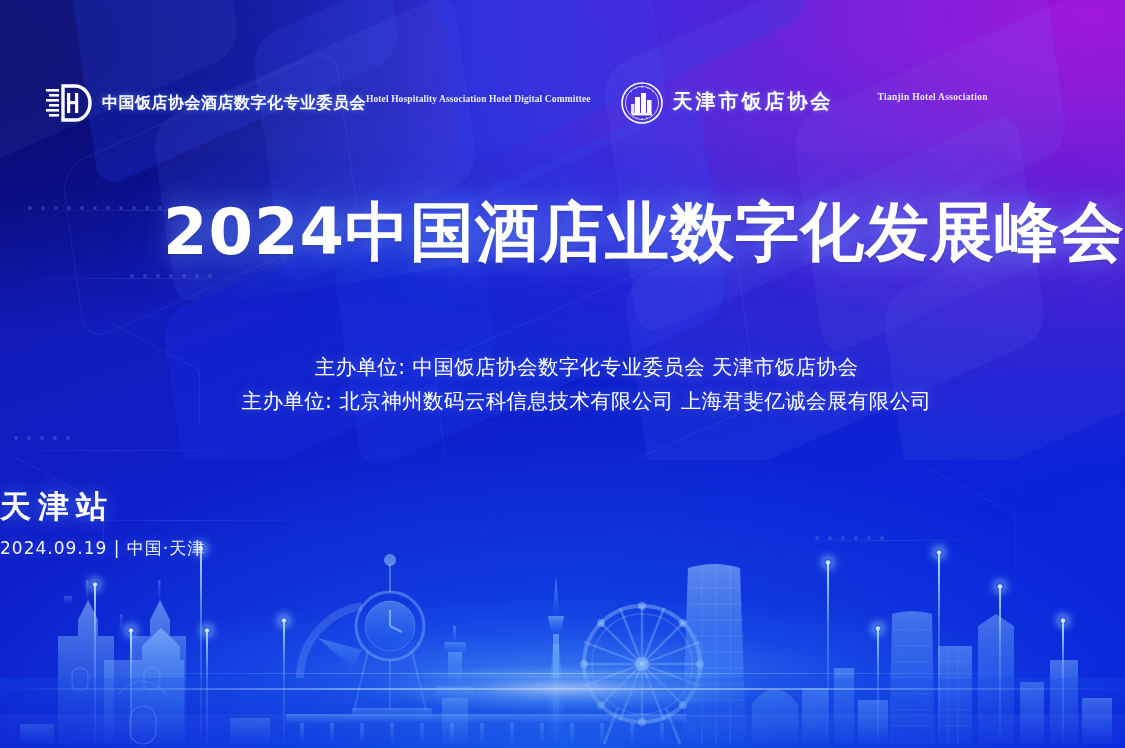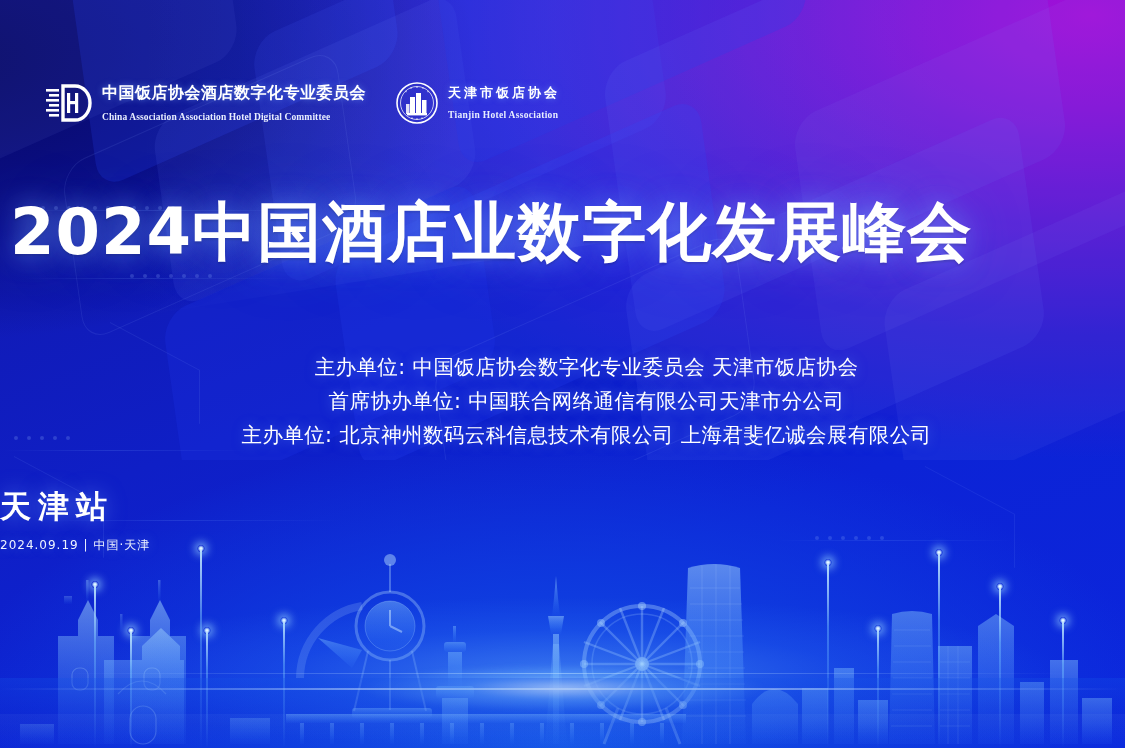--- a/index.html
+++ b/index.html
@@ -66,37 +66,37 @@
   .logos {
     position: absolute;
     left: 46px; top: 82px;
     display: flex; align-items: center; gap: 30px;
   }
   .logo { display:flex; align-items:center; gap:10px; }
 
   .chd-mark { width:46px; height:38px; flex:none; }
   .tha-mark { width:42px; height:42px; flex:none; }
 
-  .logo-text { display:flex; flex-direction:column; gap:10px; }
+  .logo-text { display:flex; flex-direction:row; gap:0; }
   .logo-cn {
     color:#fff; font-size:16px; font-weight:700; line-height:1.1;
     letter-spacing:.5px; white-space:nowrap;
     font-family:"DejaVu Sans","Liberation Sans",sans-serif;
     text-shadow:0 0 6px rgba(120,170,255,.55);
   }
   .logo-en {
     color:#e8eeff; font-size:9.5px; font-weight:700; line-height:1.1;
     letter-spacing:.1px; white-space:nowrap;
     font-family:"Liberation Serif","DejaVu Serif",serif;
   }
-  .logo.tha .logo-cn { letter-spacing:3px; font-size:13px; }
-  .logo.tha .logo-en { letter-spacing:.3px; }
-
-  
-  .title-block { position:absolute; left:10px; right:0; top:200px; text-align:left; }
+  .logo.tha .logo-cn { letter-spacing:3px; font-size:20px;font-family:Liberation Mono, monospace; }
+  .logo.tha .logo-en { letter-spacing:.3px;margin-left:44px; }
+
+  
+  .title-block { position:absolute; left:0; right:0; top:200px; text-align:right; }
   .title-cn {
     color:#ffffff;
     font-family:"DejaVu Sans","Liberation Sans",sans-serif;
     font-size:64px; font-weight:700; line-height:1.02;
     letter-spacing:1px;
     text-shadow: 0 0 26px rgba(120,170,255,.60), 0 0 60px rgba(80,120,255,.35), 0 2px 2px rgba(0,0,0,.18);
   }
   .title-en {
     margin-top: 10px;
     color:#f2f5ff;
@@ -121,21 +121,21 @@
   .station {
     color:#ffffff;
     font-family:"DejaVu Sans","Liberation Sans",sans-serif;
     font-size:31px; font-weight:700; letter-spacing:7px;
     text-shadow: 0 0 20px rgba(120,170,255,.6);
   }
   .date-line {
     margin-top:9px;
     color:#eef3ff;
     font-family:"DejaVu Sans","Liberation Sans",sans-serif;
-    font-size:12px; font-weight:400; letter-spacing:1px;
+    font-size:17px; font-weight:400; letter-spacing:1px;
     text-shadow: 0 0 12px rgba(120,170,255,.45);
   }
 
   
   .skyline { position:absolute; left:0; bottom:0; width:1125px; height:230px; }
   .skyline svg { display:block; width:100%; height:100%; }
 
   
   .horizon-wrap { position:absolute; left:0; right:0; bottom:0; height:190px; pointer-events:none; }
   .hz-band {
@@ -435,21 +435,21 @@
             <rect x="3" y="30" width="10" height="2.6"></rect>
           </g>
           <path d="M17 2 h12 a15 17 0 0 1 0 34 h-12 z" fill="none" stroke="#ffffff" stroke-width="3.4"></path>
           <rect x="21" y="9" width="3.2" height="20" fill="#ffffff"></rect>
           <rect x="29" y="9" width="3.2" height="20" fill="#ffffff"></rect>
           <rect x="21" y="17" width="11" height="3.2" fill="#ffffff"></rect>
         </svg>
       </span>
       <span class="logo-text">
         <span class="logo-cn">中国饭店协会酒店数字化专业委员会</span>
-        <span class="logo-en">China Association Association Hotel Digital Committee</span>
+        <span class="logo-en">Hotel Hospitality Association Hotel Digital Committee</span>
       </span>
     </div>
 
     <div class="logo tha">
       <span class="tha-mark">
         <svg viewBox="0 0 42 42" aria-hidden="true">
           <circle cx="21" cy="21" r="20" fill="none" stroke="#ffffff" stroke-width="1.6"></circle>
           <circle cx="21" cy="21" r="16.5" fill="none" stroke="#ffffff" stroke-width="0.9" stroke-opacity="0.8"></circle>
           <g fill="#ffffff">
             <rect x="14" y="15" width="5" height="17"></rect>
@@ -476,21 +476,20 @@
       </span>
     </div>
   </div>
 
   <div class="title-block">
     <div class="title-cn">2024中国酒店业数字化发展峰会</div>
   </div>
 
   <div class="orgs">
     <div class="org-line">主办单位: 中国饭店协会数字化专业委员会   天津市饭店协会</div>
-    <div class="org-line">首席协办单位: 中国联合网络通信有限公司天津市分公司</div>
     <div class="org-line">主办单位: 北京神州数码云科信息技术有限公司   上海君斐亿诚会展有限公司</div>
   </div>
 
   <div class="station-block">
     <div class="station">天津站</div>
     <div class="date-line">2024.09.19 | 中国·天津</div>
   </div>
 
 </div>
 

